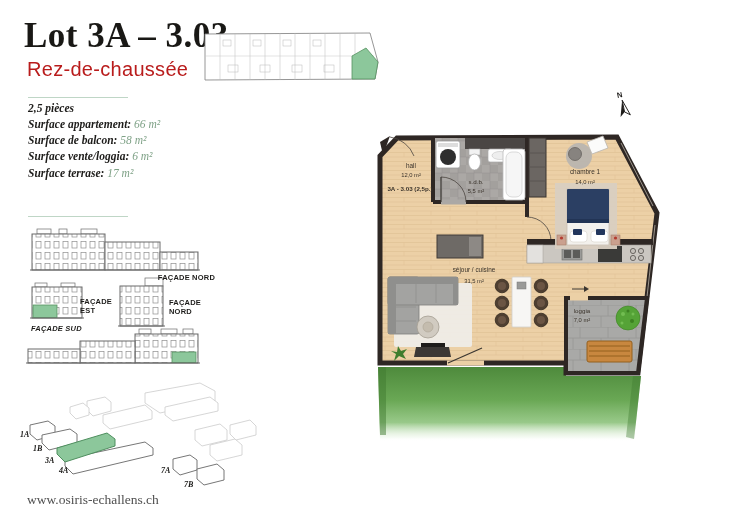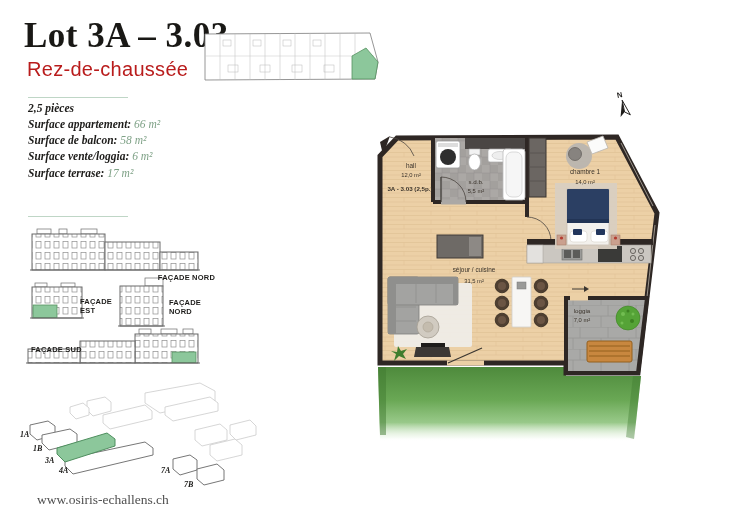--- a/index.html
+++ b/index.html
@@ -26,24 +26,24 @@
   .details .row { height:16.2px; }
   .details .lbl { font-weight:700; font-style:italic; color:#1d1c1a; }
   .details .val { font-style:italic; color:#7fa287; }
   .facade-label {
     position:absolute; font-size:7.5px; font-weight:600; color:#1d1c1a;
     letter-spacing:0.2px; line-height:1.25;
   }
   .fl-nord { left:155px; top:233px; width:60px; text-align:right;margin-top:40px; }
   .fl-est  { left:80px;  top:297px; width:34px; }
   .fl-ouest{ left:169px; top:298px; width:42px; }
-  .fl-sud  { left:31px;  top:345px; width:80px; }
+  .fl-sud  { left:31px;  top:324px; width:80px;font-style:italic; }
   .website {
     position:absolute; left:27px; top:492px;
-    font-family:"Liberation Serif", serif; font-size:13.5px; color:#4f4f4f;margin-left:10px;
+    font-family:"Liberation Serif", serif; font-size:13.5px; color:#4f4f4f;
   }
   svg { position:absolute; overflow:visible; }
   .svg-overview { left:198px; top:20px; }
   .svg-facades  { left:25px;  top:228px; }
   .svg-site     { left:15px;  top:385px; }
   .svg-plan     { left:370px; top:85px; }
   text.plan-lbl { font-family:"Liberation Sans", sans-serif; fill:#3a332b; }
   text.site-lbl { font-family:"Liberation Serif", serif; font-weight:700; font-style:italic;
                   fill:#1d1c1a; font-size:8px; }
 </style>

